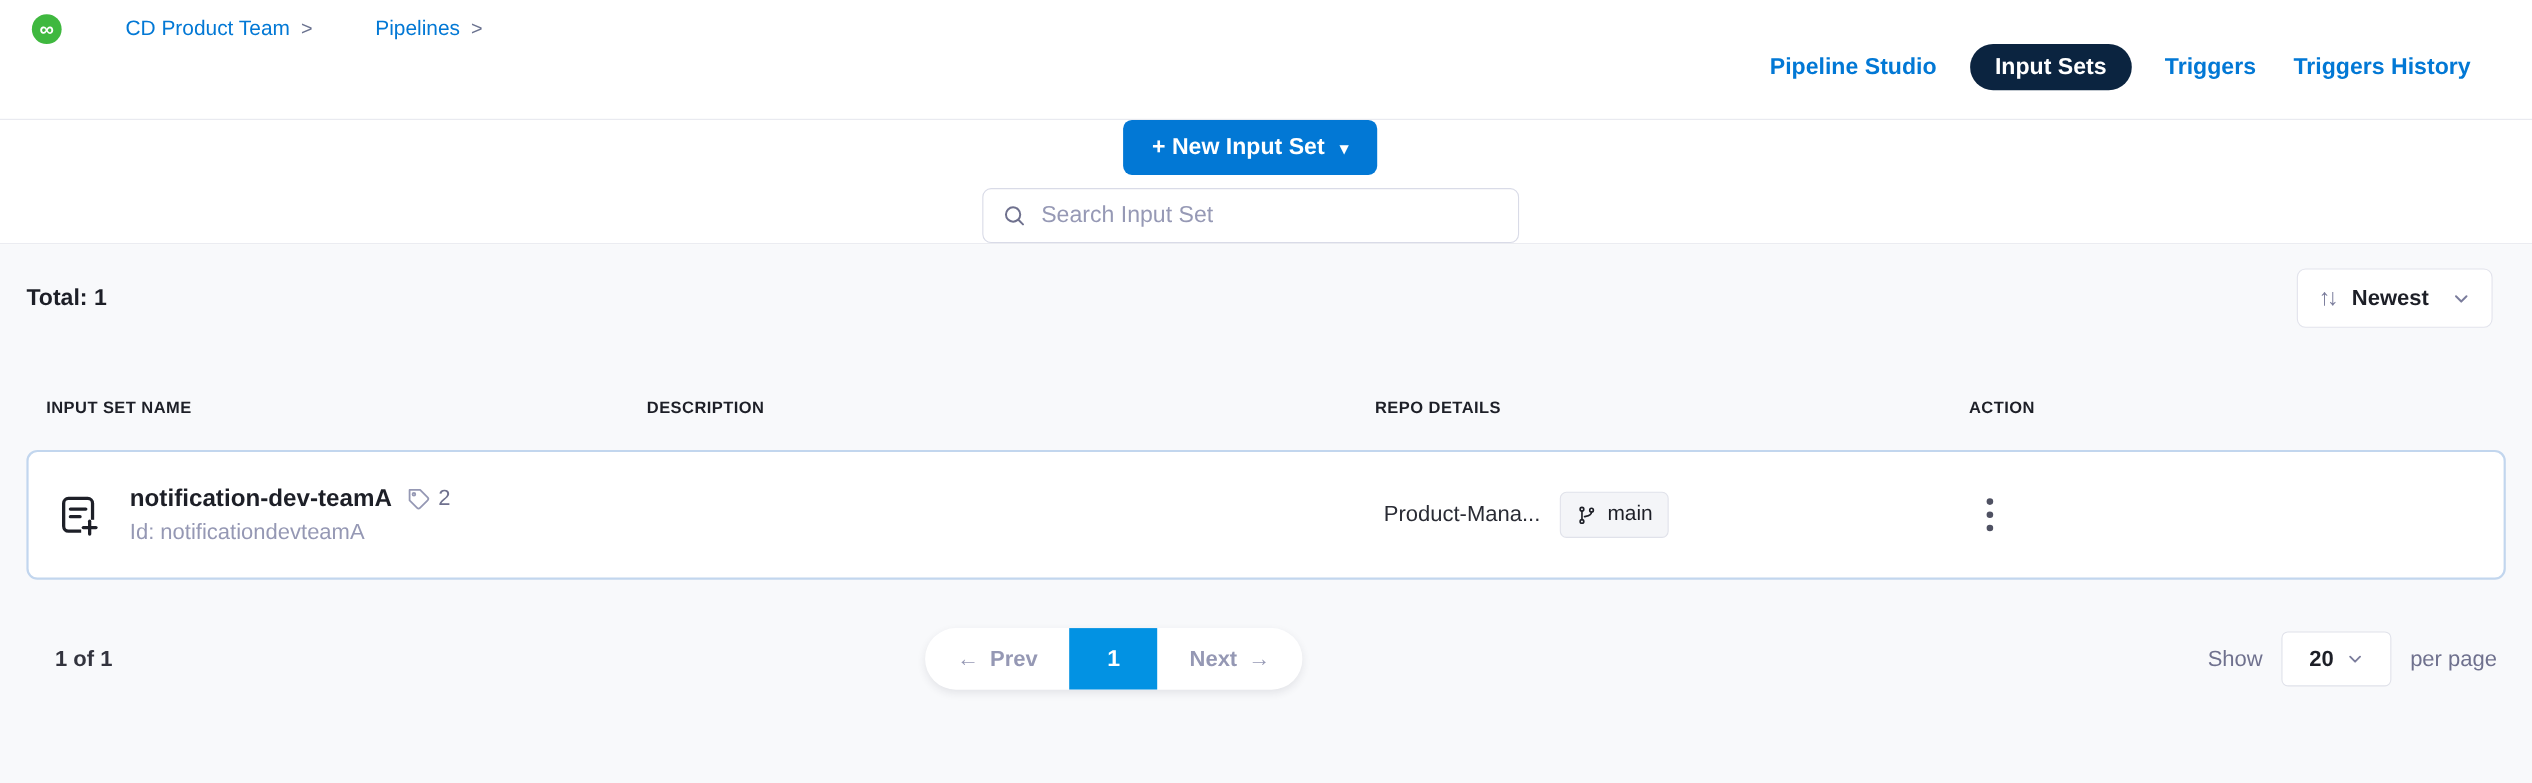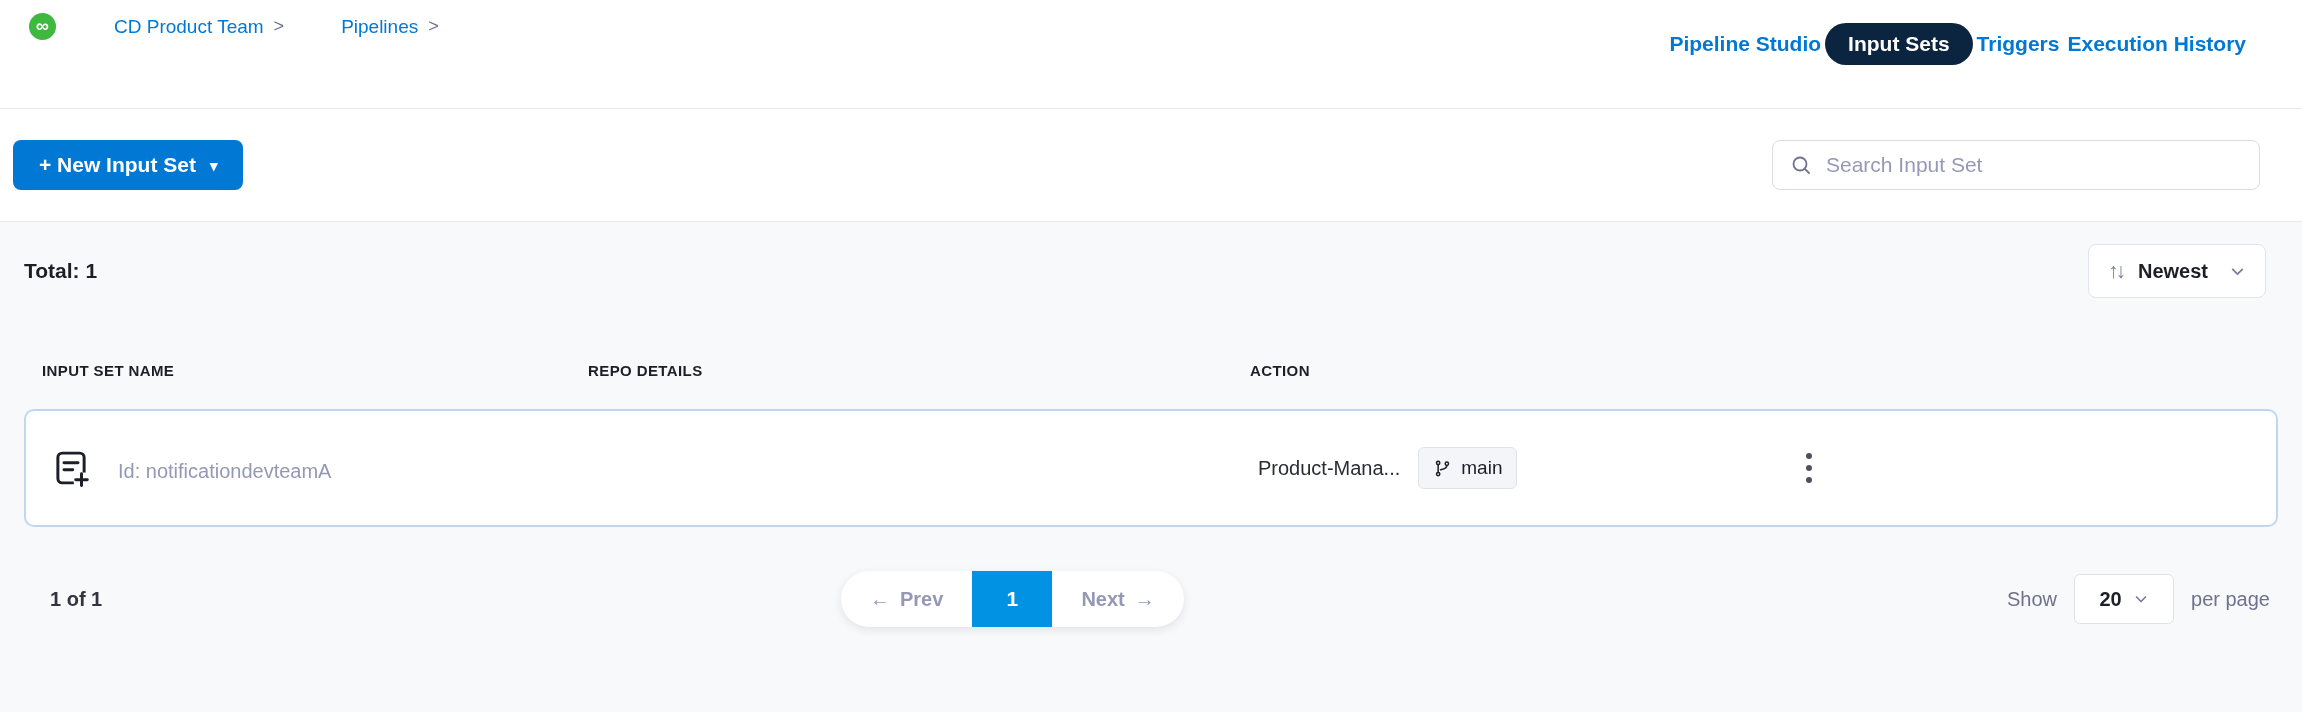--- a/index.html
+++ b/index.html
@@ -8,26 +8,26 @@
   
   .header { position:relative; height:109px; background:#fff; border-bottom:1px solid #E7E8EF; }
   .header-left { padding-top:12px; }
   .breadcrumb { display:flex; align-items:center; gap:10px; padding-left:28px; font-size:19px; }
   .breadcrumb .crumb { color:#0278D5; font-weight:500; cursor:pointer;margin-left:47px; }
   .breadcrumb .sep { color:#6B7390; font-size:18px; }
   .module-icon { width:29px; height:29px; display:inline-flex; }
   .title-row { display:flex; align-items:center; gap:18px; margin:7px 0 0 10px; }
   .page-title { font-size:30px; font-weight:800; color:#15161C; letter-spacing:0.2px; }
   .pipeline-git-icon { width:34px; height:34px; display:inline-flex; }
-  .tabs { position:absolute; top:23px; right:52px; display:flex; align-items:center; }
+  .tabs { position:absolute; top:40px; right:52px; display:flex; align-items:center; gap:26px; }
   .tab { font-size:21px; font-weight:700; color:#0278D5; cursor:pointer; padding:9px 4px; border-radius:22px; }
   .tab.active { background:#0B2440; color:#fff; padding:9px 23px; }
 
   
-  .toolbar { height:113px; background:#fff; border-bottom:1px solid #E9EAF0; display:flex; align-items:center; justify-content:space-between; padding:0 42px 0 13px; }
+  .toolbar { height:113px; background:#fff; border-bottom:1px solid #E9EAF0; display:flex; align-items:center; justify-content:space-between; padding:0 42px 0 13px;flex-direction:column; }
   .btn-primary { height:50px; background:#0278D5; border:none; border-radius:8px; color:#fff; font-family:inherit; font-size:21px; font-weight:700; display:flex; align-items:center; gap:14px; padding:0 26px; cursor:pointer; }
   .btn-caret { font-size:15px; margin-top:2px; }
   .search-box { width:488px; height:50px; background:#fff; border:1px solid #D9DBE7; border-radius:8px; display:flex; align-items:center; gap:13px; padding:0 16px; }
   .search-box svg { flex:none; }
   .search-box input { border:none; outline:none; flex:1; font-family:inherit; font-size:21px; color:#33343E; background:transparent; }
   .search-box input::placeholder { color:#9699B5; }
 
   
   .content { position:relative; height:490px; background:#F8F9FB; padding:0 24px; }
   .meta-row { display:flex; align-items:center; justify-content:space-between; padding-top:22px; }
@@ -82,21 +82,21 @@
       <span class="crumb">CD Product Team</span>
       <span class="sep">&gt;</span>
       <span class="crumb">Pipelines</span>
       <span class="sep">&gt;</span>
     </div>
   </div>
   <div class="tabs">
     <span class="tab">Pipeline Studio</span>
     <span class="tab active">Input Sets</span>
     <span class="tab">Triggers</span>
-    <span class="tab">Execution History</span>
+    <span class="tab">Triggers History</span>
   </div>
 </div>
 
 <div class="toolbar">
   <button class="btn-primary">
     <span>+ New Input Set</span>
     <span class="btn-caret">▾</span>
   </button>
   <div class="search-box">
     <svg width="24" height="24" viewBox="0 0 24 24" fill="none" stroke="#6F718E" stroke-width="1.8" stroke-linecap="round">
@@ -115,35 +115,46 @@
       <span class="sort-glyph">↑↓</span>
       <span class="sort-value">Newest</span>
       <svg width="17" height="17" viewBox="0 0 16 16" fill="none" stroke="#7B7D9C" stroke-width="1.7" stroke-linecap="round" stroke-linejoin="round">
           <path d="M3.5 6l4.5 4.5L12.5 6"></path>
         </svg>
     </div>
   </div>
 
   <div class="grid-cols table-head">
     <span class="th">INPUT SET NAME</span>
+    <span class="th">DESCRIPTION</span>
     <span class="th">REPO DETAILS</span>
     <span class="th">ACTION</span>
   </div>
 
   <div class="grid-cols row-card">
     <div class="name-cell">
       <svg class="inputset-icon" viewBox="0 0 24 24" fill="none" stroke="#1D1F27" stroke-width="1.7" stroke-linecap="round" stroke-linejoin="round">
           <rect x="4.5" y="3.5" width="15" height="17" rx="2.5"></rect>
           <line x1="8" y1="9" x2="16" y2="9"></line>
           <line x1="8" y1="13" x2="13" y2="13"></line>
           <rect x="13.6" y="14.6" width="9" height="9" fill="#fff" stroke="none"></rect>
           <line x1="18" y1="15.3" x2="18" y2="22"></line>
           <line x1="14.7" y1="18.65" x2="21.3" y2="18.65"></line>
         </svg>
       <div class="name-stack">
+        <div class="name-line">
+          <span class="row-name">notification-dev-teamA</span>
+          <span class="tag-wrap">
+            <svg width="23" height="23" viewBox="0 0 24 24" fill="none" stroke="#9598B4" stroke-width="1.7" stroke-linejoin="round">
+                <path d="M20.6 13.4 13.4 20.6a2 2 0 0 1-2.8 0L3.5 13.5V3.5h10l7.1 7.1a2 2 0 0 1 0 2.8z"></path>
+                <circle cx="7.6" cy="7.6" r="1.3"></circle>
+              </svg>
+            <span>2</span>
+          </span>
+        </div>
         <div class="row-id">Id: notificationdevteamA</div>
       </div>
     </div>
     <div></div>
     <div class="repo-cell">
       <span class="repo-name">Product-Mana...</span>
       <span class="branch-pill">
         <svg width="19" height="19" viewBox="0 0 24 24" fill="none" stroke="#1D1F27" stroke-width="1.9" stroke-linecap="round">
             <circle cx="6.5" cy="5" r="2.1"></circle>
             <circle cx="17.5" cy="6" r="2.1"></circle>

